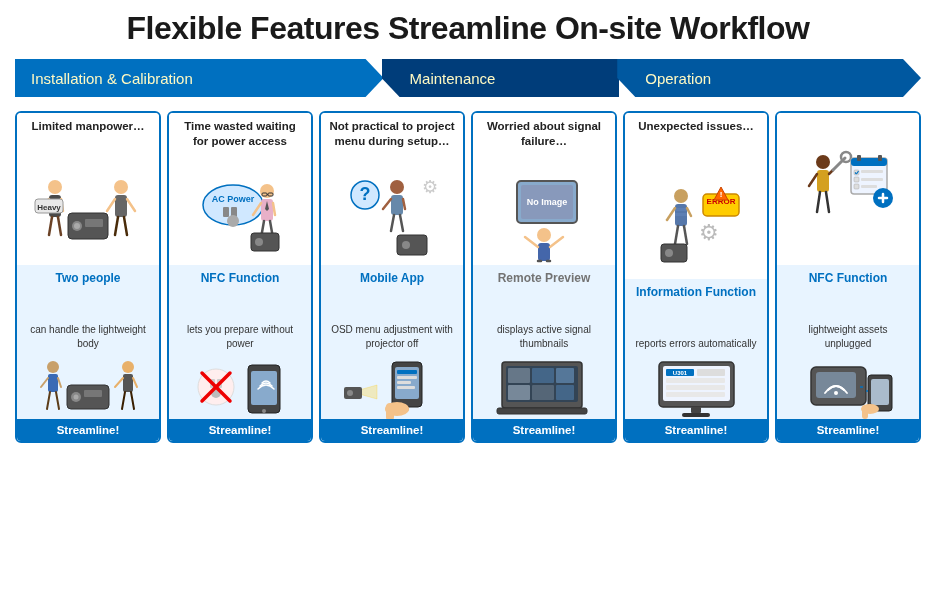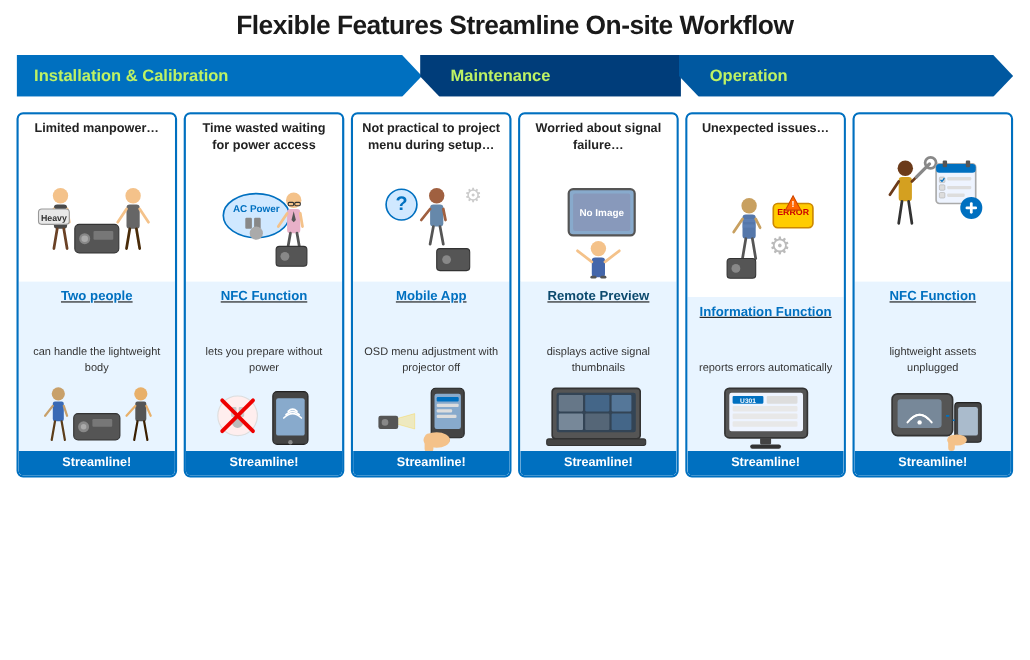--- a/index.html
+++ b/index.html
@@ -10,21 +10,21 @@
       min-height: 600px;
       overflow-x: hidden;
     }
     .page-container {
       width: 936px;
       padding: 10px 15px 15px;
       background: #fff;
     }
     .main-title {
       text-align: center;
-      font-size: 24px;
+      font-size: 32px;
       font-weight: 900;
       color: #1a1a1a;
       margin-bottom: 12px;
       letter-spacing: -0.5px;
     }
     
     .phase-banner {
       display: flex;
       align-items: stretch;
       margin-bottom: 14px;
@@ -51,23 +51,23 @@
       margin-left: -2px;
     }
     .phase-section.maintenance {
       background: #003d7a;
       flex: 1.3;
       clip-path: polygon(0 0, 100% 0, 100% 100%, 18px 100%, 0 50%);
       padding-left: 28px;
       margin-left: -2px;
     }
     .phase-label {
-      color: #bef264;
+      color: #fef9c3;
       font-size: 15px;
-      font-weight: 700;
+      font-weight: 400;
       white-space: nowrap;
     }
     
     .cards-row {
       display: flex;
       gap: 6px;
     }
     .card {
       flex: 1;
       border: 2px solid #0070c0;
@@ -105,21 +105,20 @@
     .card-bottom {
       background: #e8f4ff;
       padding: 6px 7px 4px;
     }
     .card-solution-title {
       font-size: 12px;
       font-weight: 900;
       color: #111;
       margin-bottom: 2px;
       text-align: center;
-      text-decoration: underline;
     }
     .card-solution-title span {
       color: #0070c0;
     }
     .card-solution-desc {
       font-size: 10px;
       color: #333;
       text-align: center;
       line-height: 1.35;
       margin-bottom: 4px;
@@ -372,21 +371,21 @@
 
             <line x1="49" y1="74" x2="36" y2="64" stroke="#f4c28a" stroke-width="2.5" stroke-linecap="round"></line>
             <line x1="61" y1="74" x2="74" y2="64" stroke="#f4c28a" stroke-width="2.5" stroke-linecap="round"></line>
             <line x1="52" y1="88" x2="49" y2="88" stroke="#555" stroke-width="2.5" stroke-linecap="round"></line>
             <line x1="58" y1="88" x2="61" y2="88" stroke="#555" stroke-width="2.5" stroke-linecap="round"></line>
           </svg>
         </div>
       </div>
       <div class="card-bottom">
         <div class="card-solution-title">
-          <span style="color:#0c4a6e; font-weight:900">Remote Preview</span>
+          <span style="color:#737373; font-weight:900">Remote Preview</span>
         </div>
         <div class="card-solution-desc">displays active signal thumbnails</div>
         <div class="card-solution-img">
           <svg width="105" height="60" viewBox="0 0 105 60">
 
             <rect x="10" y="5" width="80" height="46" rx="3" fill="#555" stroke="#333" stroke-width="1.5"></rect>
             <rect x="14" y="9" width="72" height="36" rx="2" fill="#334455"></rect>
 
             <rect x="16" y="11" width="22" height="15" rx="1" fill="#667788"></rect>
             <rect x="16" y="28" width="22" height="15" rx="1" fill="#778899"></rect>

